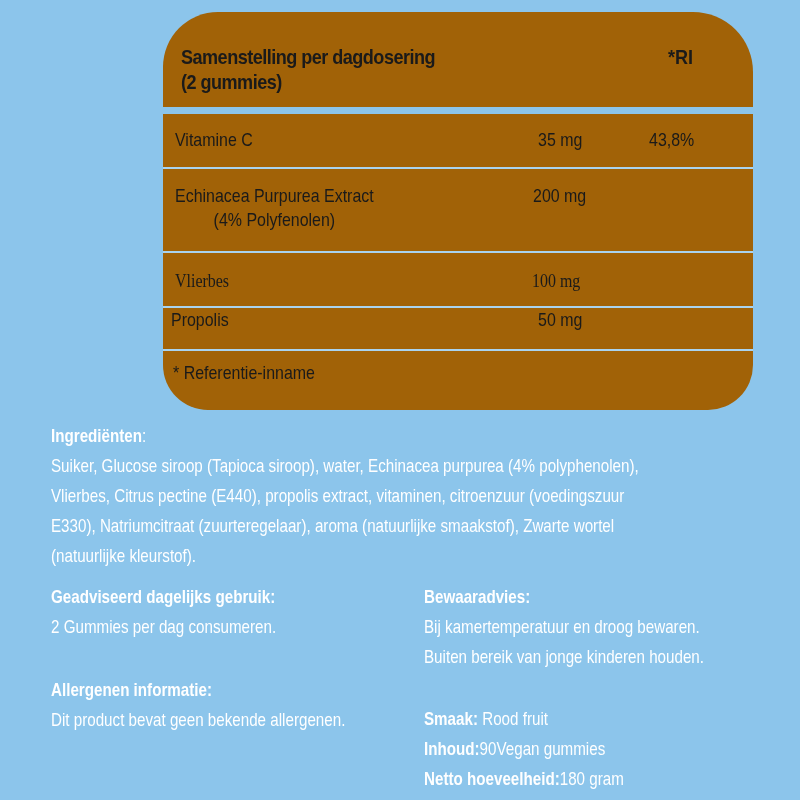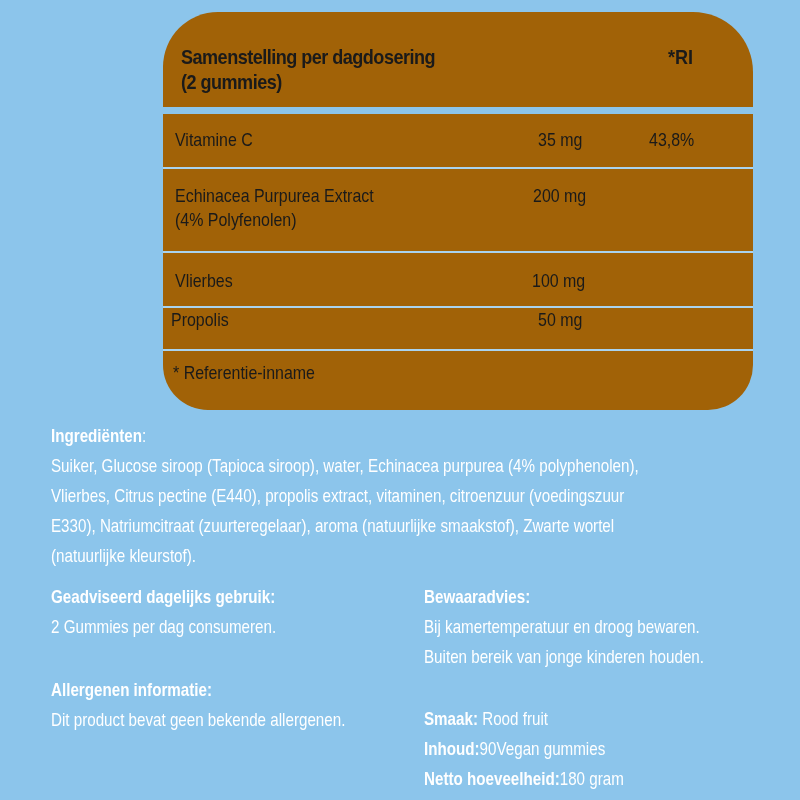--- a/index.html
+++ b/index.html
@@ -61,20 +61,21 @@
       left: 0;
       top: 95px;
       width: 590px;
       height: 7px;
       background: #8cc5eb;
     }
     .row {
       position: absolute;
       left: 0;
       width: 590px;
+      text-align: center;
     }
     .row-sep {
       position: absolute;
       left: 0;
       width: 590px;
       height: 2px;
       background: #a9d3ef;
     }
     .cell {
       position: absolute;
@@ -138,21 +139,21 @@
 
   <div class="row" style="top:157px;height:92px;">
     <div class="cell cell-name" style="top:15px;">
       <div>Echinacea Purpurea Extract</div>
       <div>(4% Polyfenolen)</div>
     </div>
     <div class="cell cell-amount" style="top:15px;left:370px;">200 mg</div>
   </div>
   <div class="row-sep" style="top:239px;"></div>
 
-  <div class="row" style="top:241px;height:53px;">
+  <div class="row" style="top:241px;height:53px;font-family:Liberation Serif, serif;">
     <div class="cell cell-name" style="top:16px;">Vlierbes</div>
     <div class="cell cell-amount" style="top:16px;left:369px;">100 mg</div>
   </div>
   <div class="row-sep" style="top:294px;"></div>
 
   <div class="row" style="top:296px;height:53px;text-decoration:underline;">
     <div class="cell cell-name" style="top:0px;left:8px;top:0;">Propolis</div>
     <div class="cell cell-amount" style="top:0px;left:375px;">50 mg</div>
   </div>
   <div class="row-sep" style="top:337px;"></div>

